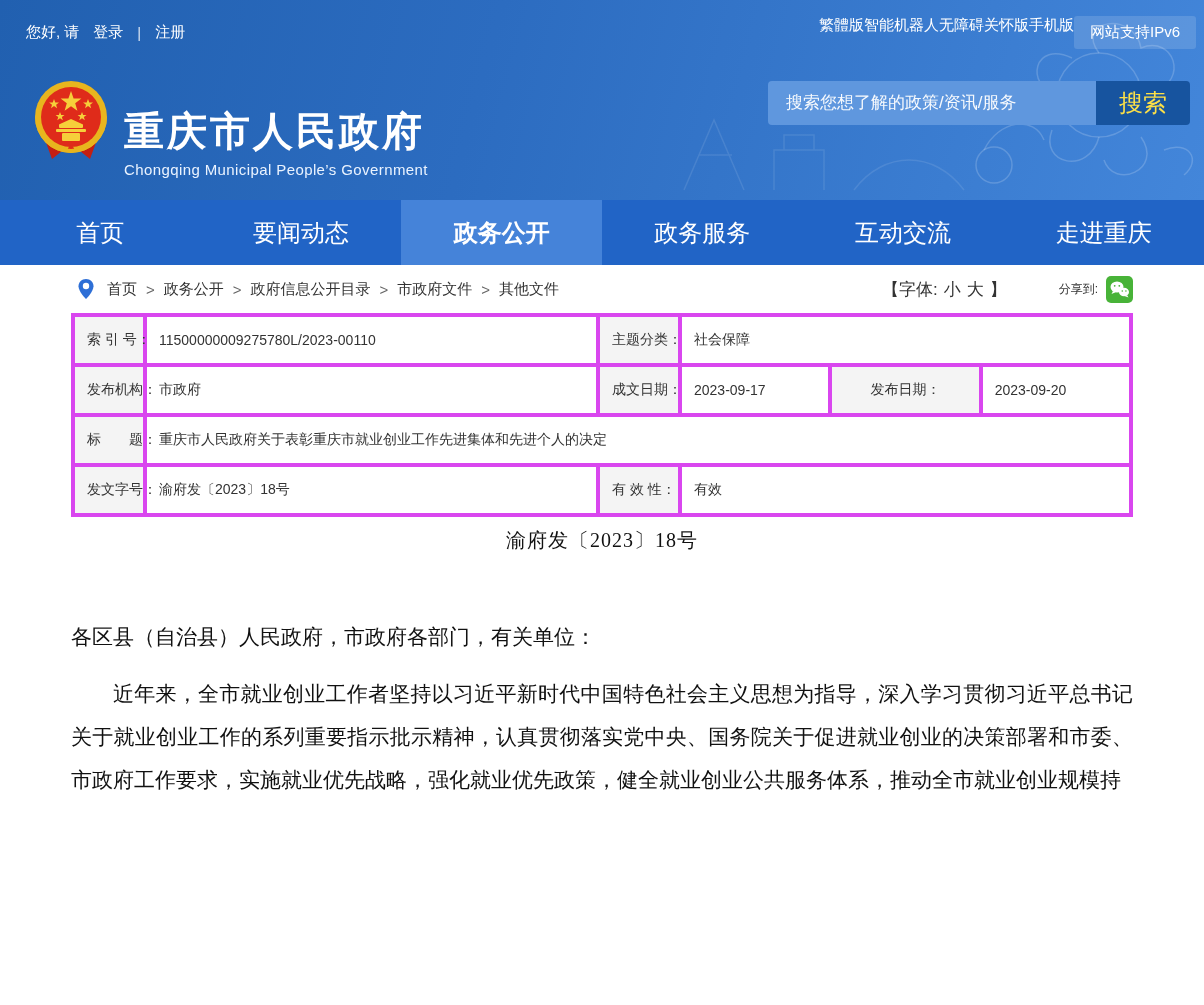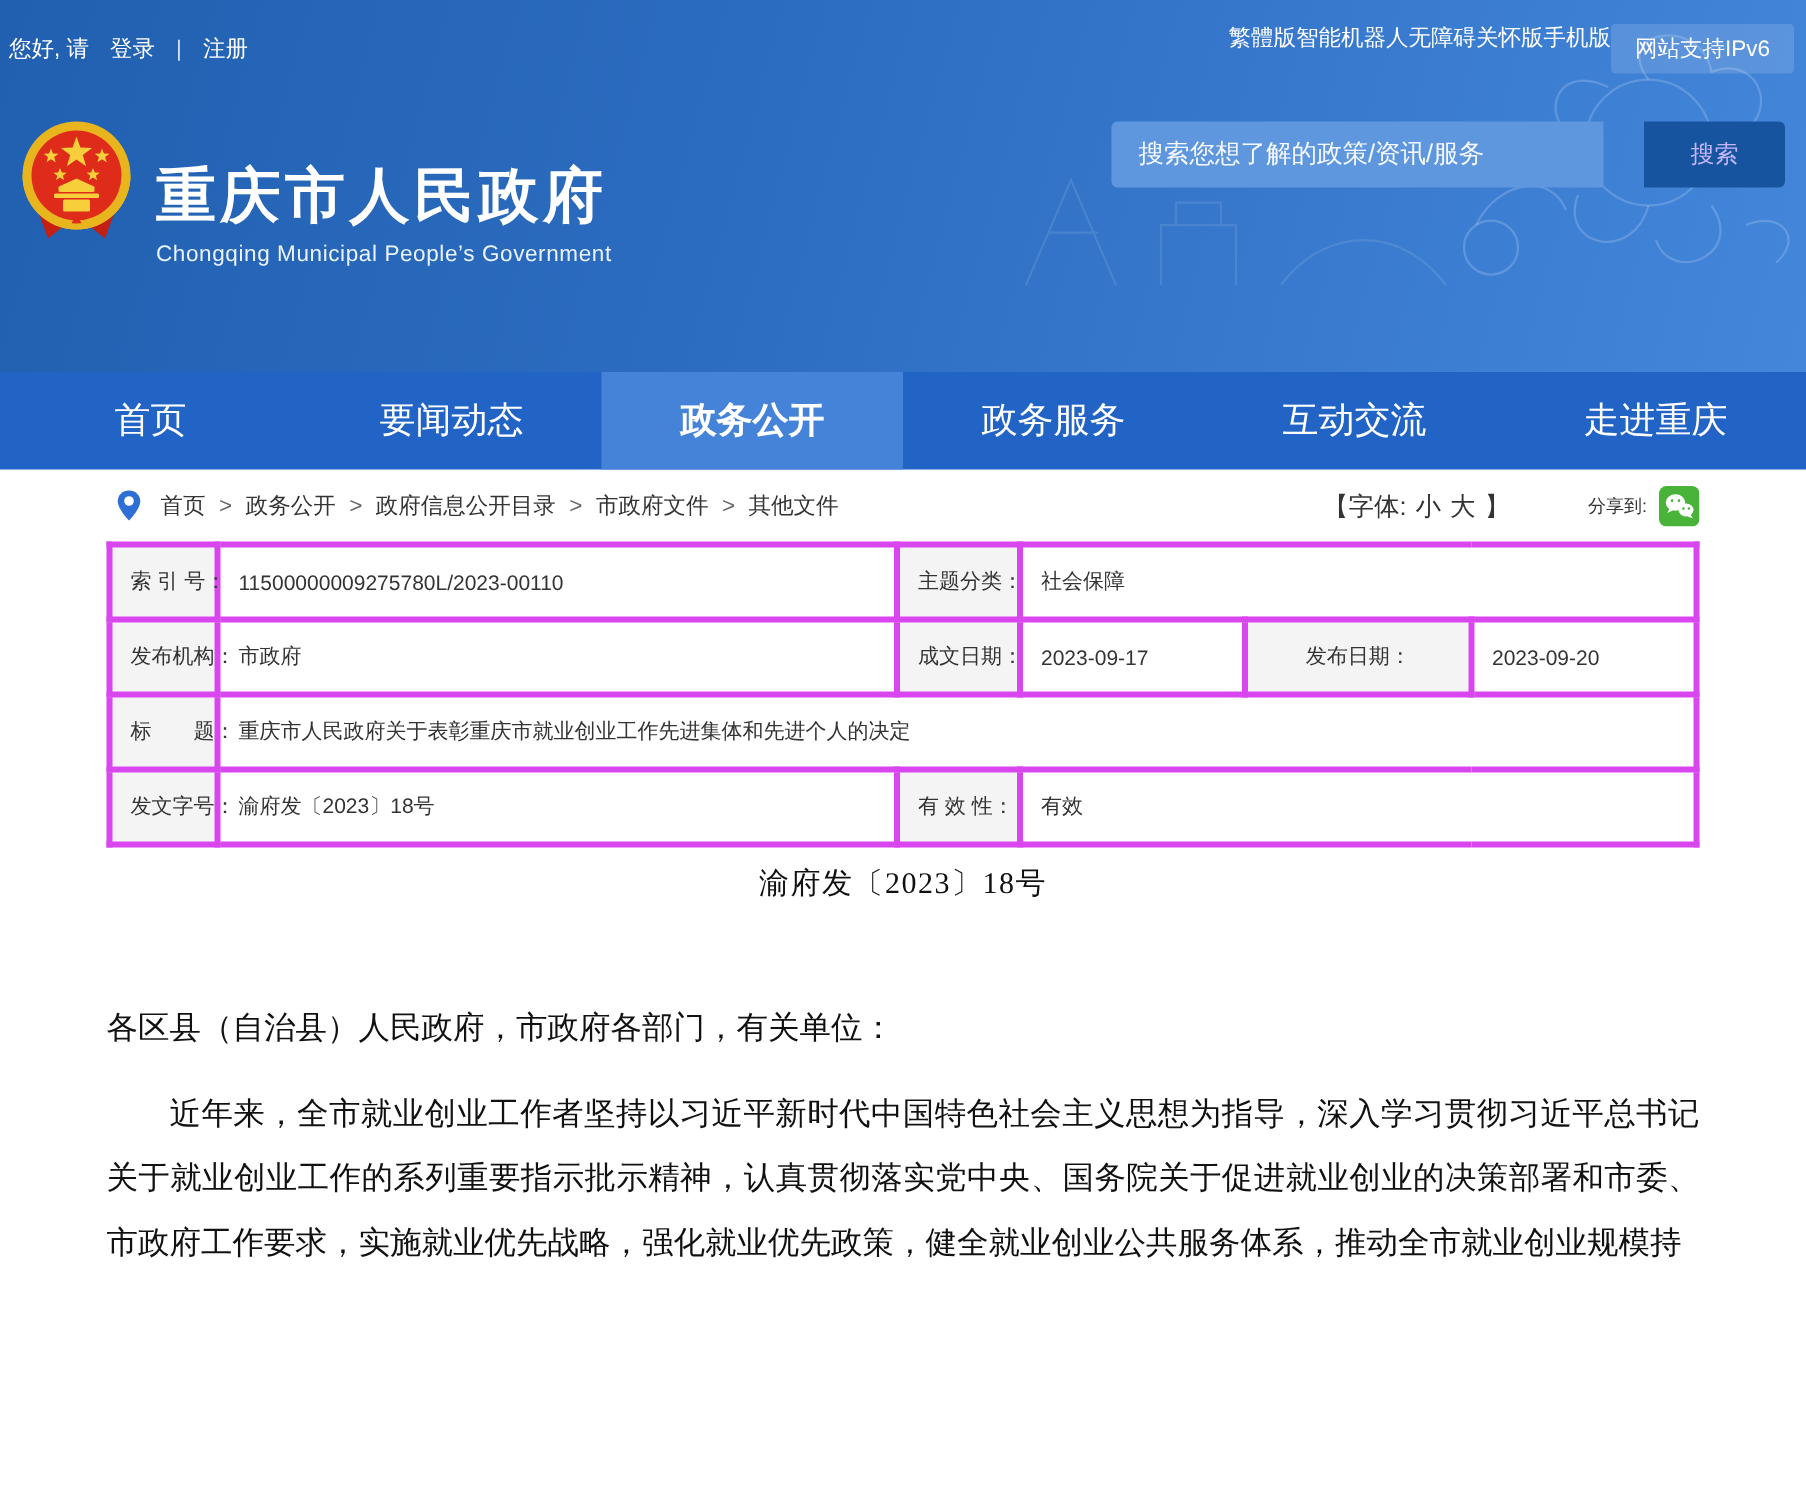--- a/index.html
+++ b/index.html
@@ -1,45 +1,45 @@
 <!DOCTYPE html>
 <html><head>
 <meta charset="utf-8">
 <style>
   * { margin:0; padding:0; box-sizing:border-box; }
   html,body { width:1204px; height:1005px; overflow:hidden; background:#fff;
     font-family:"Liberation Sans","DejaVu Sans",sans-serif; }
 
   
-  .hero { position:relative; height:248px;
-    background:linear-gradient(105deg,#2160b0 0%, #2c6cc0 40%, #4386da 100%); overflow:hidden; }
+  .hero { position:relative; height:200px;
+    background:linear-gradient(105deg,#2160b0 0%, #2c6cc0 40%, #4386da 100%); overflow:hidden;padding-left:20px; }
   .hero-deco { position:absolute; right:0; top:0; pointer-events:none; }
 
   .topbar { position:relative; z-index:2; display:flex; align-items:center;
     height:55px; padding:10px 8px 0 6px; color:#fff; font-size:15px; }
   .topbar a, .toplink { color:#fff; text-decoration:none; cursor:pointer; }
   .topbar .left { display:flex; align-items:center; gap:14px; }
   .topbar .sep { opacity:.8; }
   .topbar .right { margin-left:auto; display:flex; align-items:flex-start; }
   .ipv6 { background:rgba(255,255,255,.14); border-radius:3px; padding:7px 16px; }
 
   .mast { position:relative; z-index:2; display:flex; align-items:flex-start; padding:8px 14px 0 12px; }
   .brand { display:flex; align-items:center; cursor:pointer; }
   .brand svg { display:block; }
   .brand-text { margin-left:14px; color:#fff; }
   .brand-title { font-size:40px; font-weight:bold; letter-spacing:3px; line-height:48px;margin-top:44px; }
   .brand-sub { font-size:15px; letter-spacing:.4px; margin-top:6px; color:#eaf3ff; }
 
-  .searchbox { margin-left:auto; margin-top:18px; display:flex;gap:27px; }
+  .searchbox { margin-left:auto; margin-top:18px; display:flex; }
   .search-input { width:328px; height:44px; border:none; outline:none;
     background:#5f97de; color:#fff; font-size:17px; padding:0 18px;
     border-radius:4px 0 0 4px; font-family:inherit; }
   .search-input::placeholder { color:#fff; opacity:.95; }
-  .search-btn { width:94px; height:44px; border:none; background:#17549f; color:#c4b5fd;
-    font-size:16px; cursor:pointer; border-radius:0 4px 4px 0; font-family:inherit; }
+  .search-btn { width:94px; height:44px; border:none; background:#17549f; color:#fde047;
+    font-size:24px; cursor:pointer; border-radius:0 4px 4px 0; font-family:inherit; }
 
   
   .nav { display:flex; height:65px; background:#2164c6; }
   .nav-item { flex:1; text-align:center; line-height:65px; color:#fff; font-size:24px;
     cursor:pointer; }
   .nav-item.active { background:#4583d9; font-weight:bold; }
 
   
   .content { width:1062px; margin:0 auto; }
   .crumb-row { display:flex; align-items:center; height:48px; font-size:15px; color:#333; }

